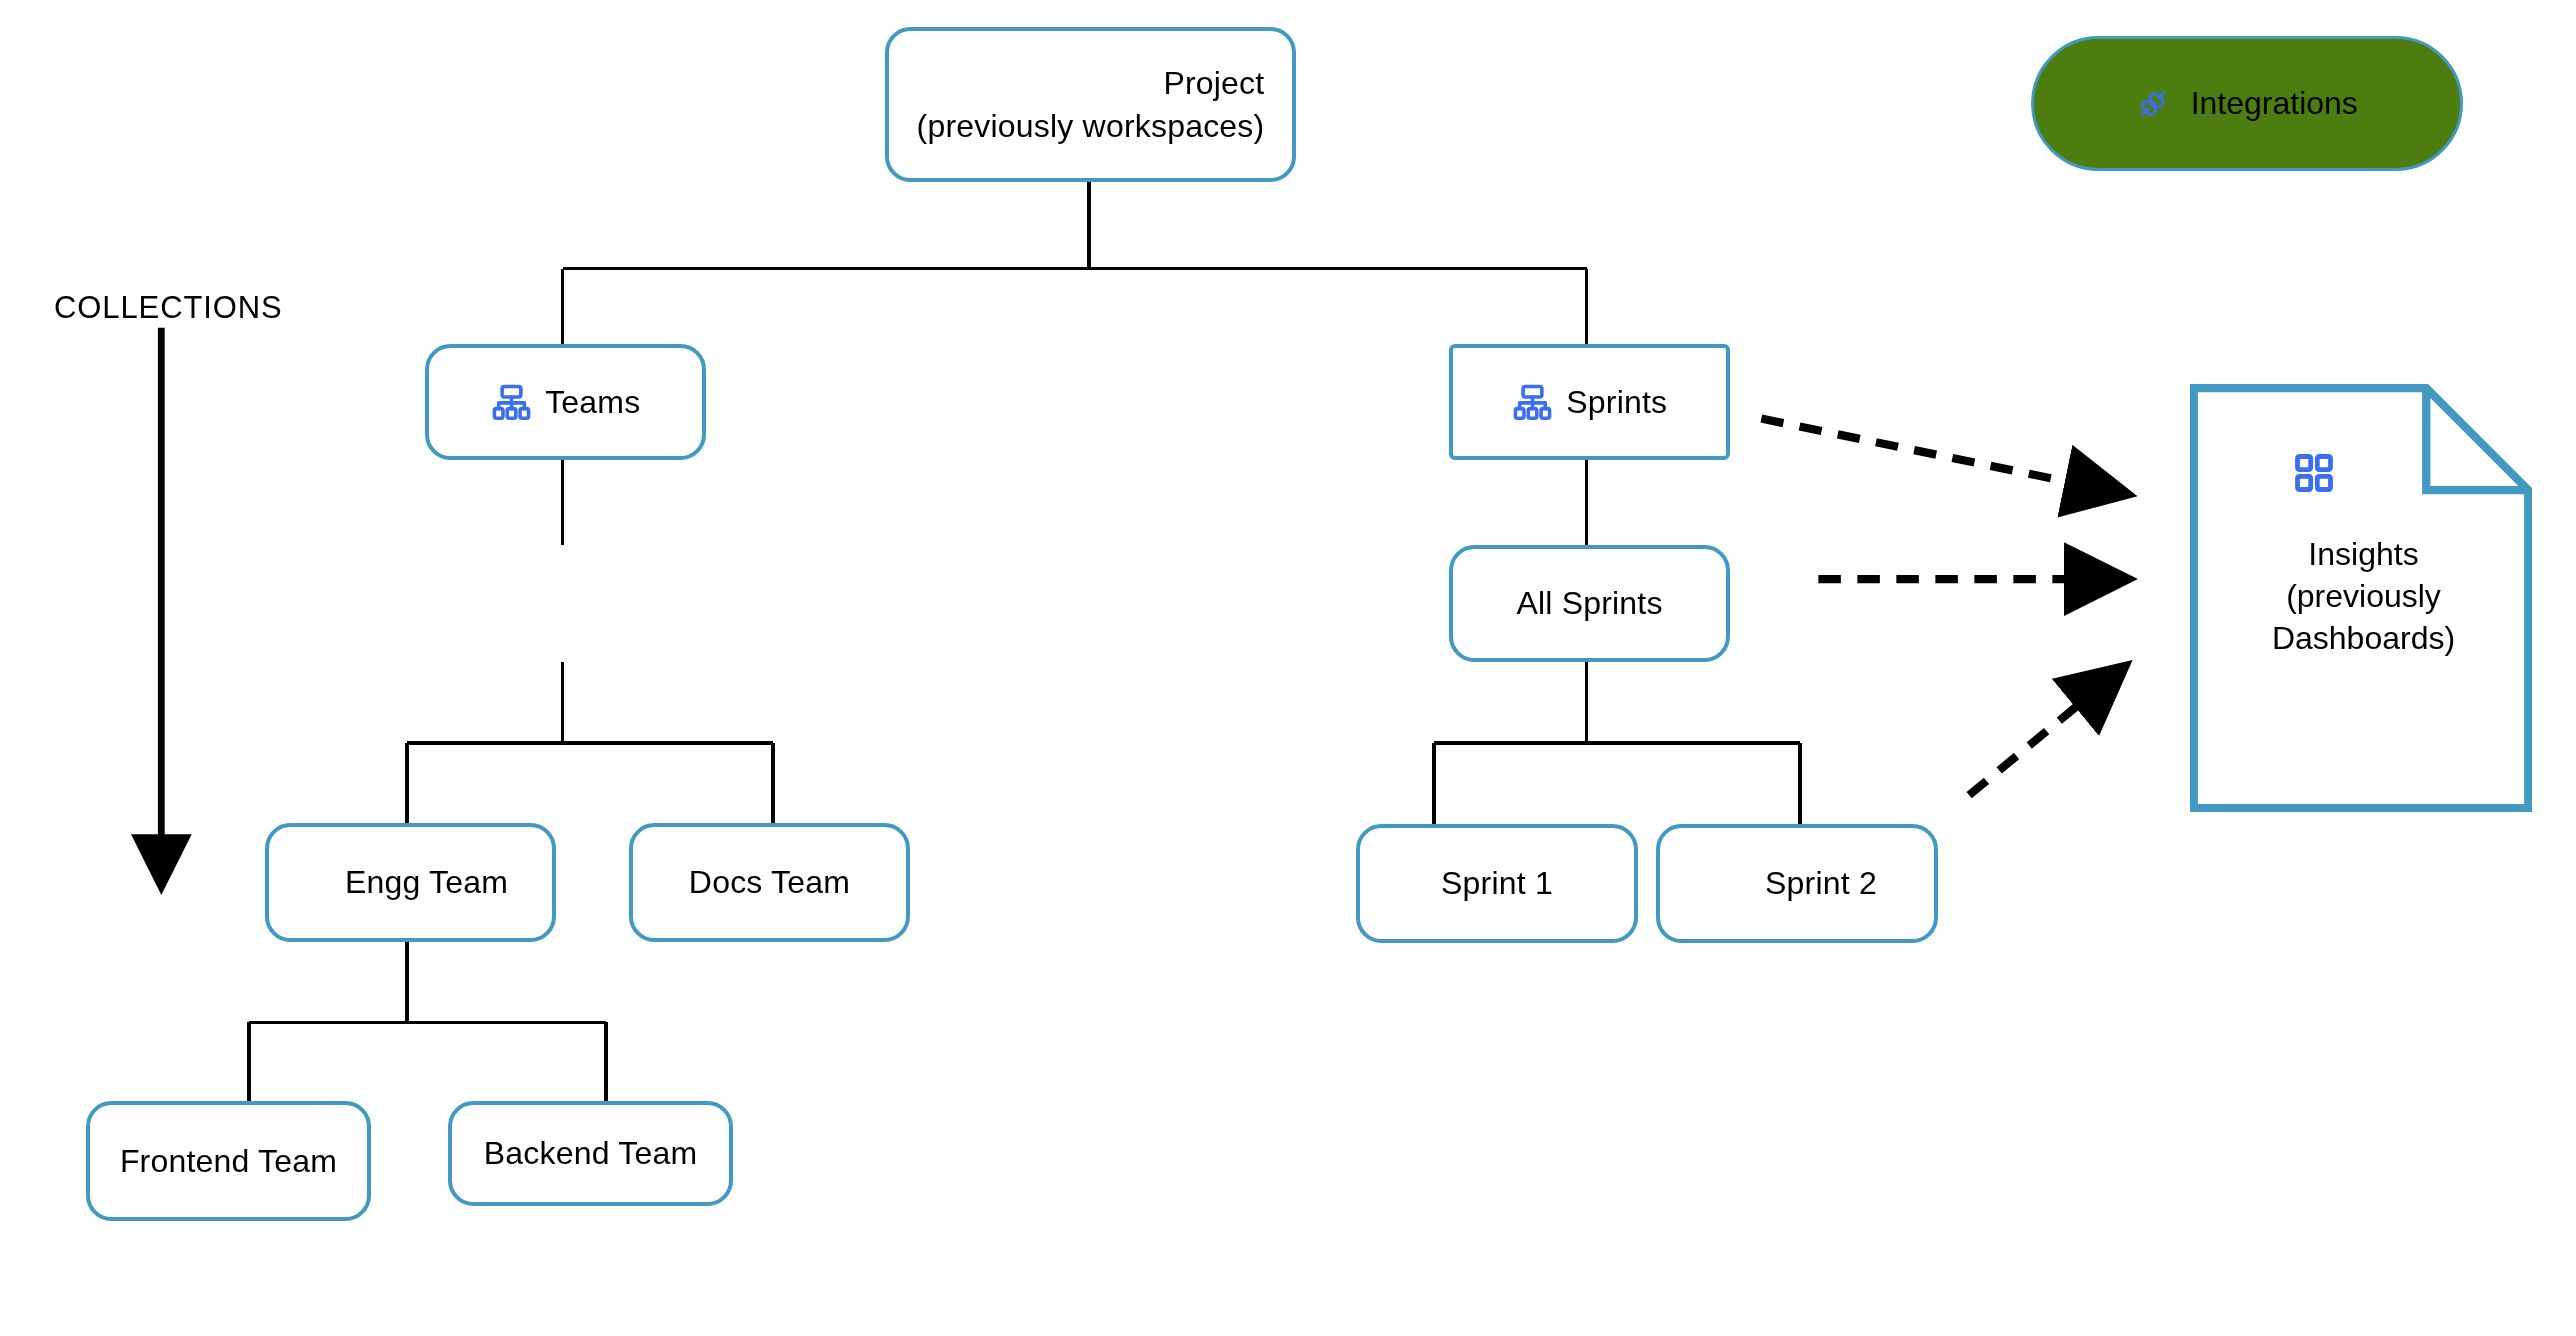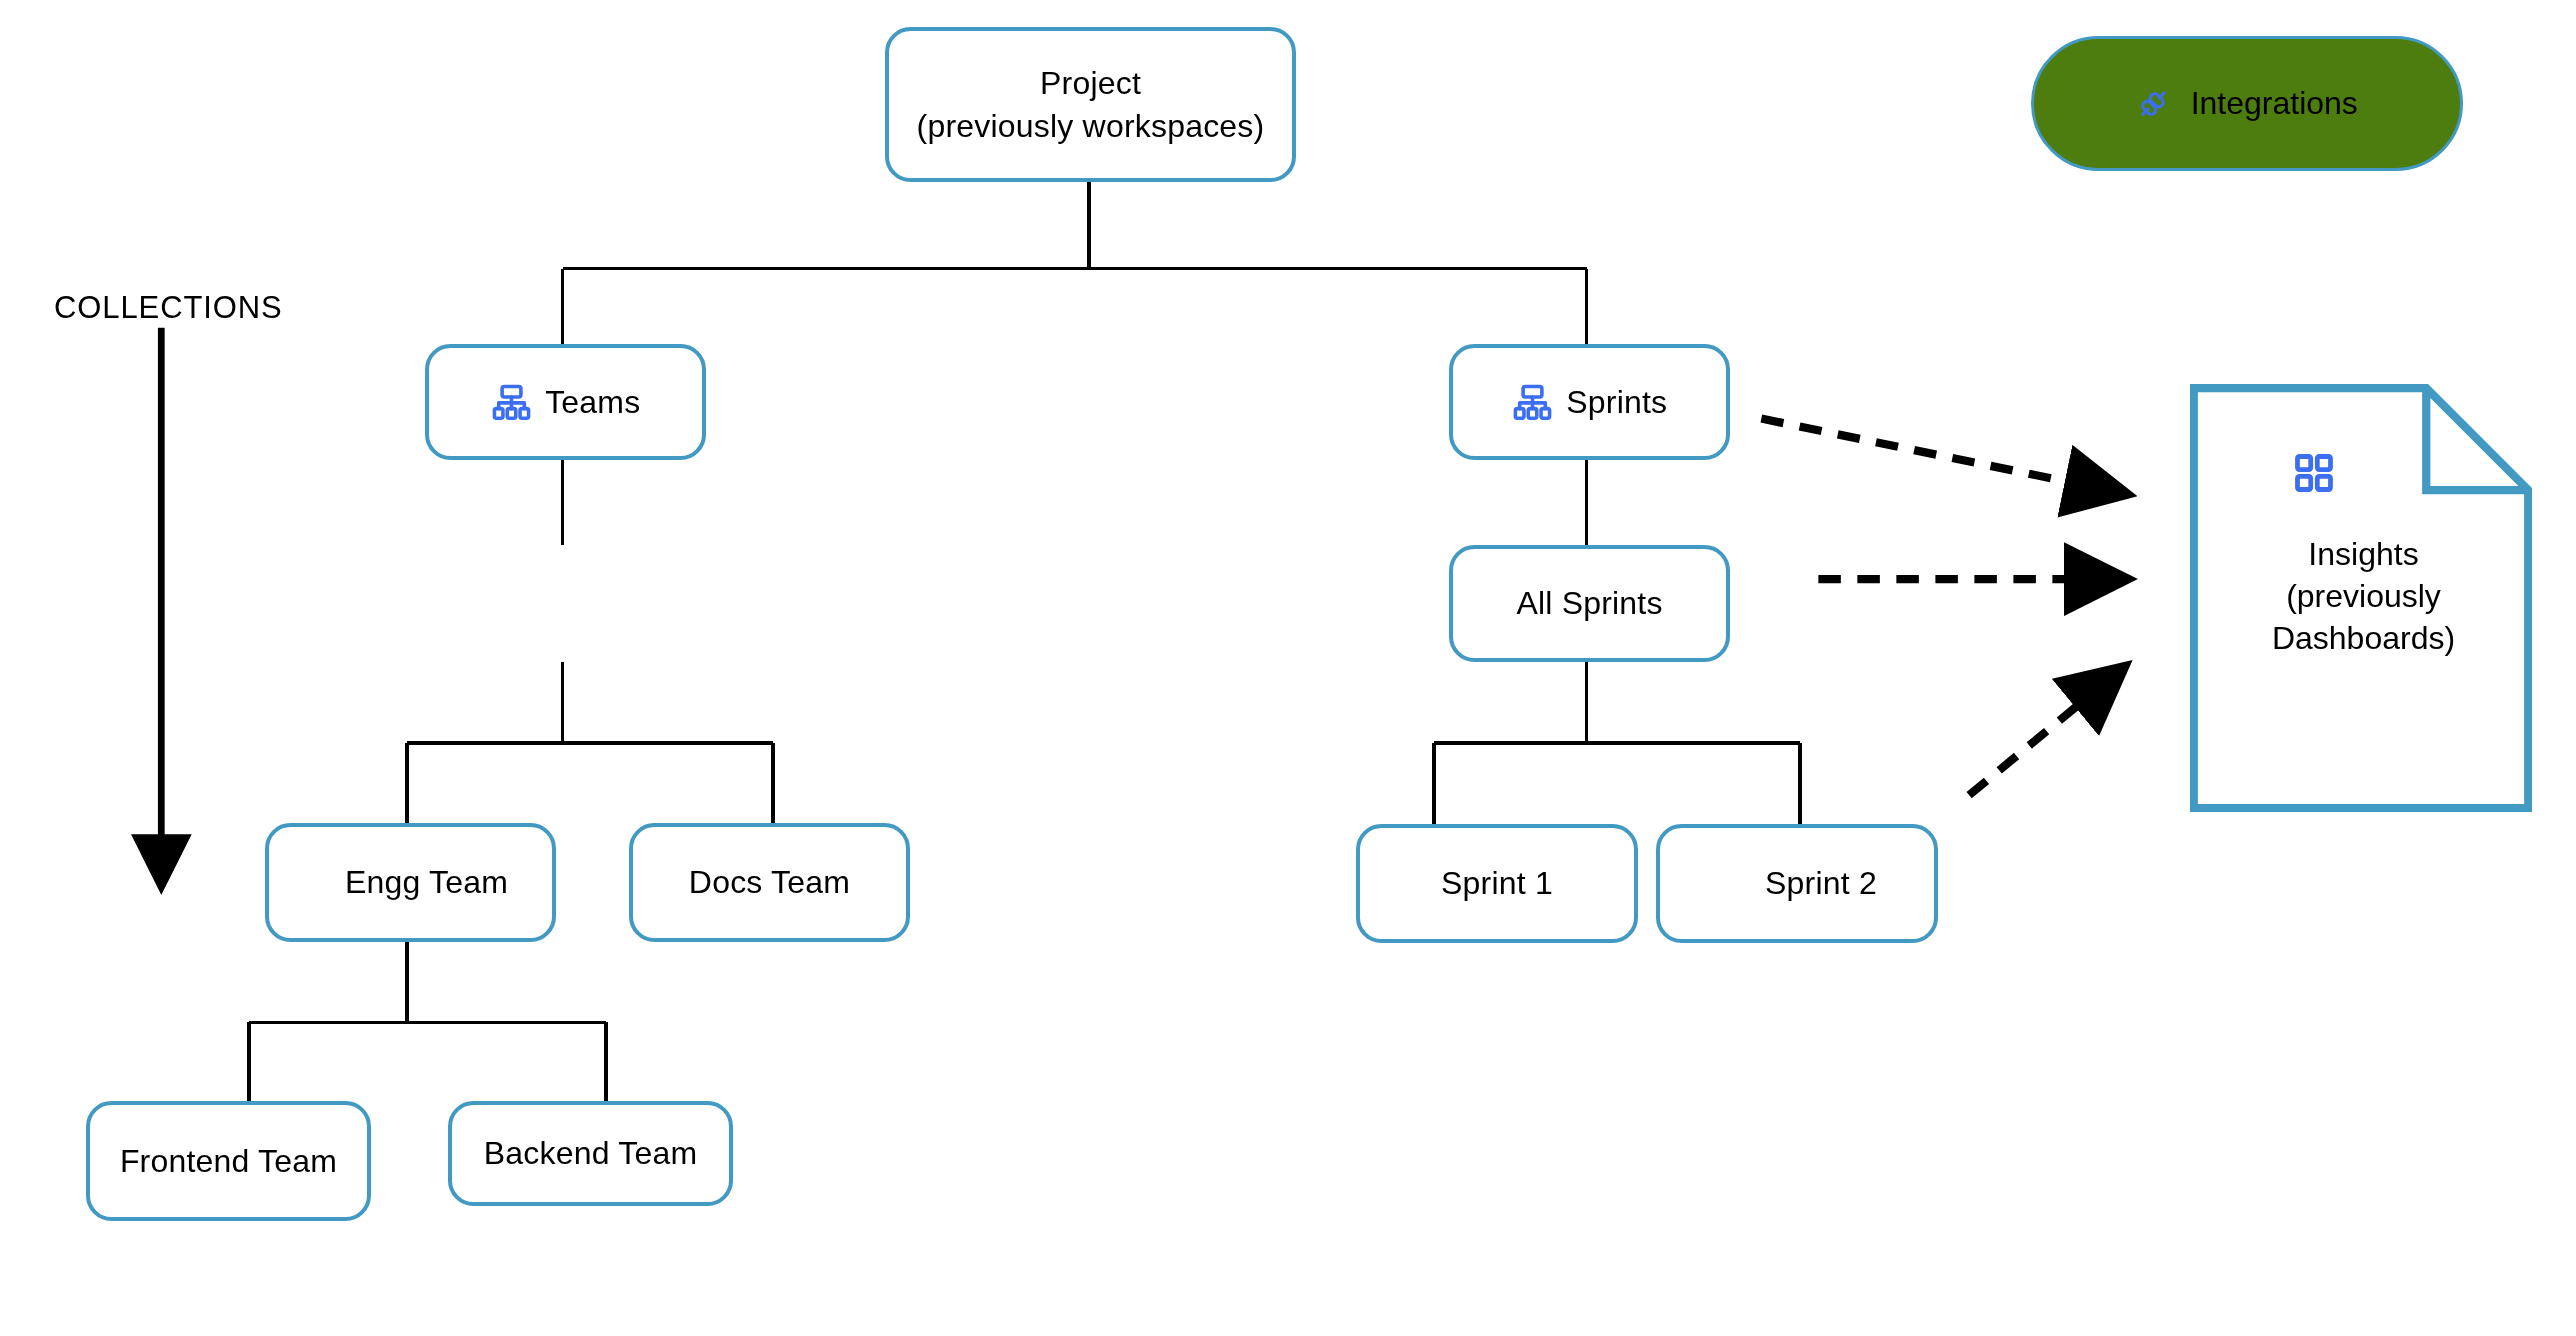--- a/index.html
+++ b/index.html
@@ -142,41 +142,41 @@
 
     <g stroke="#000000" stroke-width="11" fill="none" stroke-dasharray="30 22" stroke-linecap="butt">
       <path d="M2348,558 L2828,657" marker-end="url(#arrowhead)"></path>
       <path d="M2424,772 L2828,772" marker-end="url(#arrowhead)"></path>
       <path d="M2625,1060 L2826,894" marker-end="url(#arrowhead)"></path>
     </g>
   </svg>
 
   <div class="section-label" style="left:54px; top:290px;">COLLECTIONS</div>
 
-  <div class="node" style="left:885px; top:27px; width:411px; height:155px;">
+  <div class="node" style="left:885px; top:27px; width:411px; height:155px;text-align:right;">
     <span class="label">Project
 (previously workspaces)</span>
   </div>
 
   <div class="node with-icon" style="left:425px; top:344px; width:281px; height:116px;">
     <span class="icon">
       <svg class="icon-svg" width="41" height="41" viewBox="0 0 24 24" fill="none" stroke="#3b6ef0" stroke-width="2.1" stroke-linecap="round" stroke-linejoin="round">
         <rect x="6.5" y="2.6" width="11" height="6.2" rx="1.3"></rect>
         <rect x="2" y="15.6" width="5" height="5.6" rx="1.1"></rect>
         <rect x="9.5" y="15.6" width="5" height="5.6" rx="1.1"></rect>
         <rect x="17" y="15.6" width="5" height="5.6" rx="1.1"></rect>
         <path d="M12 8.8 v3.4"></path>
         <path d="M4.5 15.6 v-3.4 h15 v3.4"></path>
         <path d="M12 12.2 v3.4"></path>
       </svg>
     </span>
     <span class="label">Teams</span>
   </div>
 
-  <div class="node with-icon" style="left:1449px; top:344px; width:281px; height:116px;">
+  <div class="node with-icon" style="left:1449px; top:344px; width:281px; height:116px;border-radius:6px;">
     <span class="icon">
       <svg class="icon-svg" width="41" height="41" viewBox="0 0 24 24" fill="none" stroke="#3b6ef0" stroke-width="2.1" stroke-linecap="round" stroke-linejoin="round">
         <rect x="6.5" y="2.6" width="11" height="6.2" rx="1.3"></rect>
         <rect x="2" y="15.6" width="5" height="5.6" rx="1.1"></rect>
         <rect x="9.5" y="15.6" width="5" height="5.6" rx="1.1"></rect>
         <rect x="17" y="15.6" width="5" height="5.6" rx="1.1"></rect>
         <path d="M12 8.8 v3.4"></path>
         <path d="M4.5 15.6 v-3.4 h15 v3.4"></path>
         <path d="M12 12.2 v3.4"></path>
       </svg>

